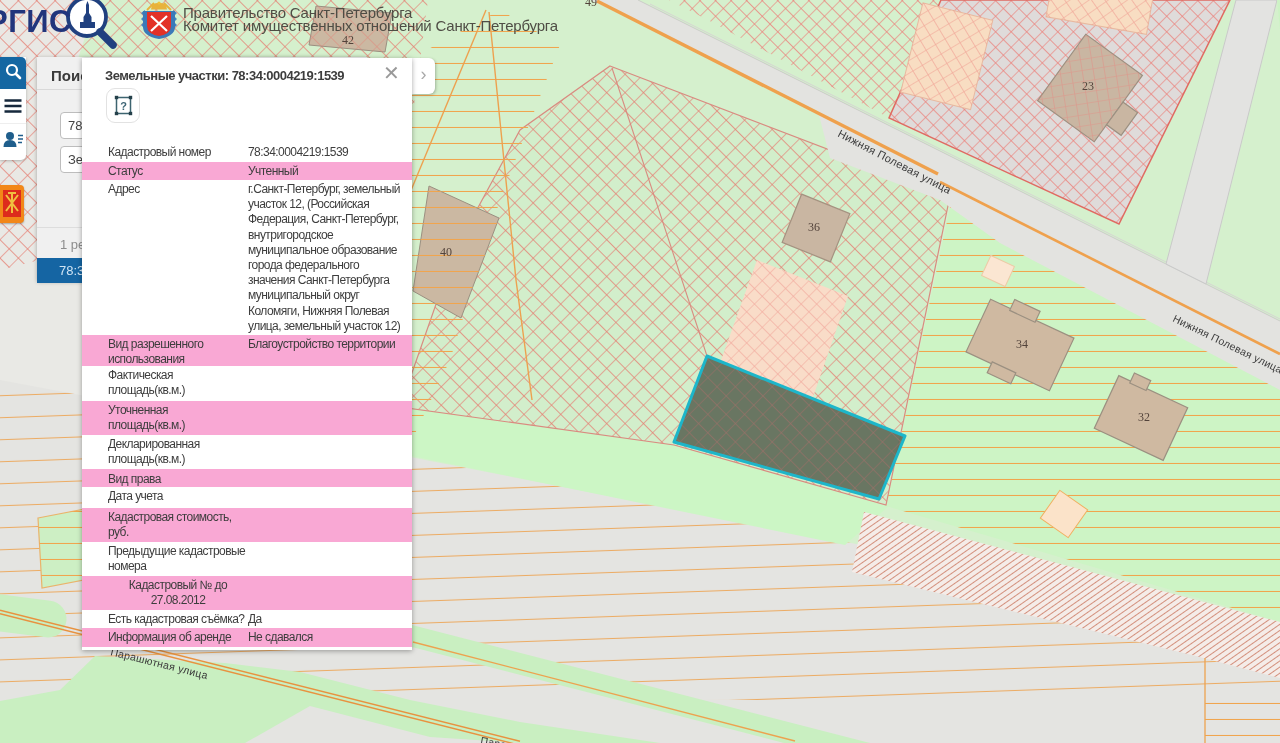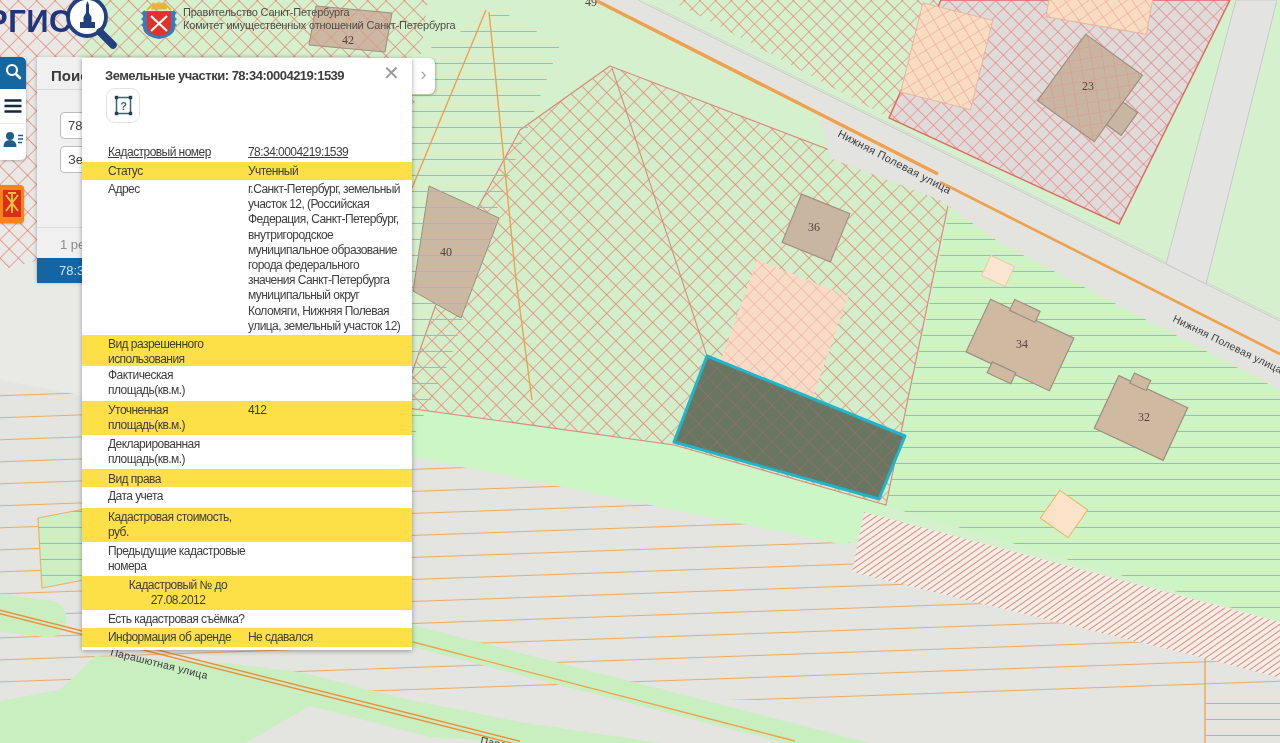--- a/index.html
+++ b/index.html
@@ -1,21 +1,21 @@
 <!DOCTYPE html>
 <html lang="ru"><head>
 <meta charset="utf-8">
 <title>РГИС</title>
 <style>
 html,body{margin:0;padding:0;}
 #app{position:relative;width:1280px;height:743px;overflow:hidden;background:#d7f1d0;font-family:"Liberation Sans",sans-serif;}
 #mapsvg{position:absolute;left:0;top:0;z-index:0;}
 
 #rgis{position:absolute;left:-13px;top:4px;z-index:5;font-weight:bold;font-size:31px;color:#21357c;letter-spacing:0.5px;}
-#govtext{position:absolute;left:183px;top:6px;z-index:5;font-size:11px;letter-spacing:-0.2px;color:#4f4d45;line-height:13px;}
+#govtext{position:absolute;left:183px;top:6px;z-index:5;font-size:15px;letter-spacing:-0.2px;color:#4f4d45;line-height:13px;}
 
 #sbar{position:absolute;left:0;top:57px;width:26px;height:103px;background:#fff;z-index:10;border-radius:0 0 5px 0;box-shadow:0 1px 3px rgba(0,0,0,.25);}
 #sbtn1{position:absolute;left:0;top:0;width:26px;height:32px;background:#1567a2;border-radius:0 5px 0 0;}
 #sbtn2{position:absolute;left:0;top:32px;width:26px;height:34px;border-bottom:1px solid #eee;}
 #sbtn3{position:absolute;left:0;top:66px;width:26px;height:37px;}
 #obtn{position:absolute;left:0;top:185px;width:24px;height:38px;background:#f28718;z-index:10;border-radius:0 4px 4px 0;box-shadow:0 1px 2px rgba(0,0,0,.3);}
 
 #spanel{position:absolute;left:37px;top:57px;width:330px;height:224px;background:#f0f0f0;z-index:15;box-shadow:0 1px 4px rgba(0,0,0,.3);}
 #spanel .hd{height:33px;border-bottom:1px solid #d9d9d9;font-size:15px;font-weight:bold;color:#3a3a3a;padding:10px 0 0 14px;box-sizing:border-box;}
 #spanel .inp{position:absolute;left:23px;width:280px;height:27px;background:#fff;border:1px solid #bdbdbd;border-radius:4px;font-size:13px;color:#444;line-height:25px;padding-left:7px;box-sizing:border-box;overflow:hidden;white-space:nowrap;}
@@ -23,21 +23,21 @@
 #spanel .cnt{color:#8d8d8d;font-size:13px;padding:9px 0 6px 23px;}
 #spanel .sel{height:25px;background:#1565a3;color:#cfe4f4;font-size:13px;line-height:25px;padding-left:22px;}
 
 #popup{position:absolute;left:82px;top:58px;width:330px;height:592px;background:#fff;z-index:20;box-shadow:0 1px 5px rgba(0,0,0,.35);}
 #popup .title{position:absolute;left:23px;top:10px;font-size:13px;font-weight:bold;color:#3d3d3d;letter-spacing:-0.5px;white-space:nowrap;}
 #popup .x{position:absolute;left:301px;top:3px;font-size:20px;color:#999;font-weight:normal;}
 #qbtn{position:absolute;left:24px;top:30px;width:34px;height:35px;border:1px solid #e2e2e2;border-radius:9px;background:#fff;box-sizing:border-box;}
 #ptab{position:absolute;left:412px;top:58px;width:23px;height:36px;background:#fff;z-index:19;border-radius:0 6px 6px 0;box-shadow:1px 1px 3px rgba(0,0,0,.25);color:#a9a9a9;font-size:18px;text-align:center;line-height:33px;}
 #ptable{position:absolute;left:0;top:85px;width:330px;font-size:12px;color:#3d3d3d;letter-spacing:-0.55px;}
 #ptable .row{display:flex;box-sizing:border-box;padding:2px 4px 0 26px;line-height:15.2px;overflow:hidden;}
-#ptable .row.g{background:#fde047;}
+#ptable .row.g{background:#f9a8d4;}
 #ptable .lab{width:140px;flex:none;white-space:nowrap;}
 #ptable .val{flex:1;white-space:nowrap;}
 </style>
 </head>
 <body>
 <div id="app">
 <svg id="mapsvg" width="1280" height="743" viewBox="0 0 1280 743">
 <defs>
 <pattern id="redX" width="13" height="13" patternUnits="userSpaceOnUse" patternTransform="rotate(45)">
   <path d="M0 0H13M0 0V13" stroke="#e57e72" stroke-width="1.25" fill="none"></path>
@@ -248,42 +248,42 @@
 <svg width="32" height="33" viewBox="0 0 32 33">
 <rect x="9.5" y="8.5" width="14" height="16" fill="none" stroke="#3d6470" stroke-width="1.5"></rect>
 <rect x="7.8" y="6.8" width="3.4" height="3.4" fill="#25404a"></rect>
 <rect x="21.8" y="6.8" width="3.4" height="3.4" fill="#25404a"></rect>
 <rect x="7.8" y="22.8" width="3.4" height="3.4" fill="#25404a"></rect>
 <rect x="21.8" y="22.8" width="3.4" height="3.4" fill="#25404a"></rect>
 <text x="16.5" y="21" font-size="11" font-weight="bold" fill="#3d6575" text-anchor="middle" font-family="Liberation Sans,sans-serif">?</text>
 </svg>
 </div>
 <div id="ptable">
-<div class="row" style="height:18.5px;text-decoration:underline;">
+<div class="row" style="height:18.5px;">
           <div class="lab">Кадастровый номер</div>
           <div class="val">78:34:0004219:1539</div>
         </div>
 <div class="row g" style="height:18.5px;">
           <div class="lab">Статус</div>
           <div class="val">Учтенный</div>
         </div>
 <div class="row" style="height:155px;">
           <div class="lab">Адрес</div>
           <div class="val">г.Санкт-Петербург, земельный<br>участок 12, (Российская<br>Федерация, Санкт-Петербург,<br>внутригородское<br>муниципальное образование<br>города федерального<br>значения Санкт-Петербурга<br>муниципальный округ<br>Коломяги, Нижняя Полевая<br>улица, земельный участок 12)</div>
         </div>
 <div class="row g" style="height:31px;">
           <div class="lab">Вид разрешенного<br>использования</div>
+          <div class="val">Благоустройство территории</div>
         </div>
 <div class="row" style="height:34.5px;flex-direction:column;">
           <div class="lab">Фактическая<br>площадь(кв.м.)</div>
           <div class="val"></div>
         </div>
 <div class="row g" style="height:34px;">
           <div class="lab">Уточненная<br>площадь(кв.м.)</div>
-          <div class="val">412</div>
         </div>
 <div class="row" style="height:34px;justify-content:flex-end;">
           <div class="lab">Декларированная<br>площадь(кв.м.)</div>
           <div class="val"></div>
         </div>
 <div class="row g" style="height:18.5px;align-items:flex-end;">
           <div class="lab">Вид права</div>
           <div class="val"></div>
         </div>
 <div class="row" style="height:20.5px;flex-direction:column;">
@@ -295,21 +295,21 @@
           <div class="val"></div>
         </div>
 <div class="row" style="height:34px;">
           <div class="lab">Предыдущие кадастровые<br>номера</div>
           <div class="val"></div>
         </div>
 <div class="row g" style="height:34px;text-align:center;">
           <div class="lab">Кадастровый № до<br>27.08.2012</div>
           <div class="val"></div>
         </div>
-<div class="row" style="height:18.5px;flex-direction:column;">
+<div class="row" style="height:18.5px;">
           <div class="lab">Есть кадастровая съёмка?</div>
           <div class="val">Да</div>
         </div>
 <div class="row g" style="height:19px;">
           <div class="lab">Информация об аренде</div>
           <div class="val">Не сдавался</div>
         </div>
 </div>
 </div>
 

